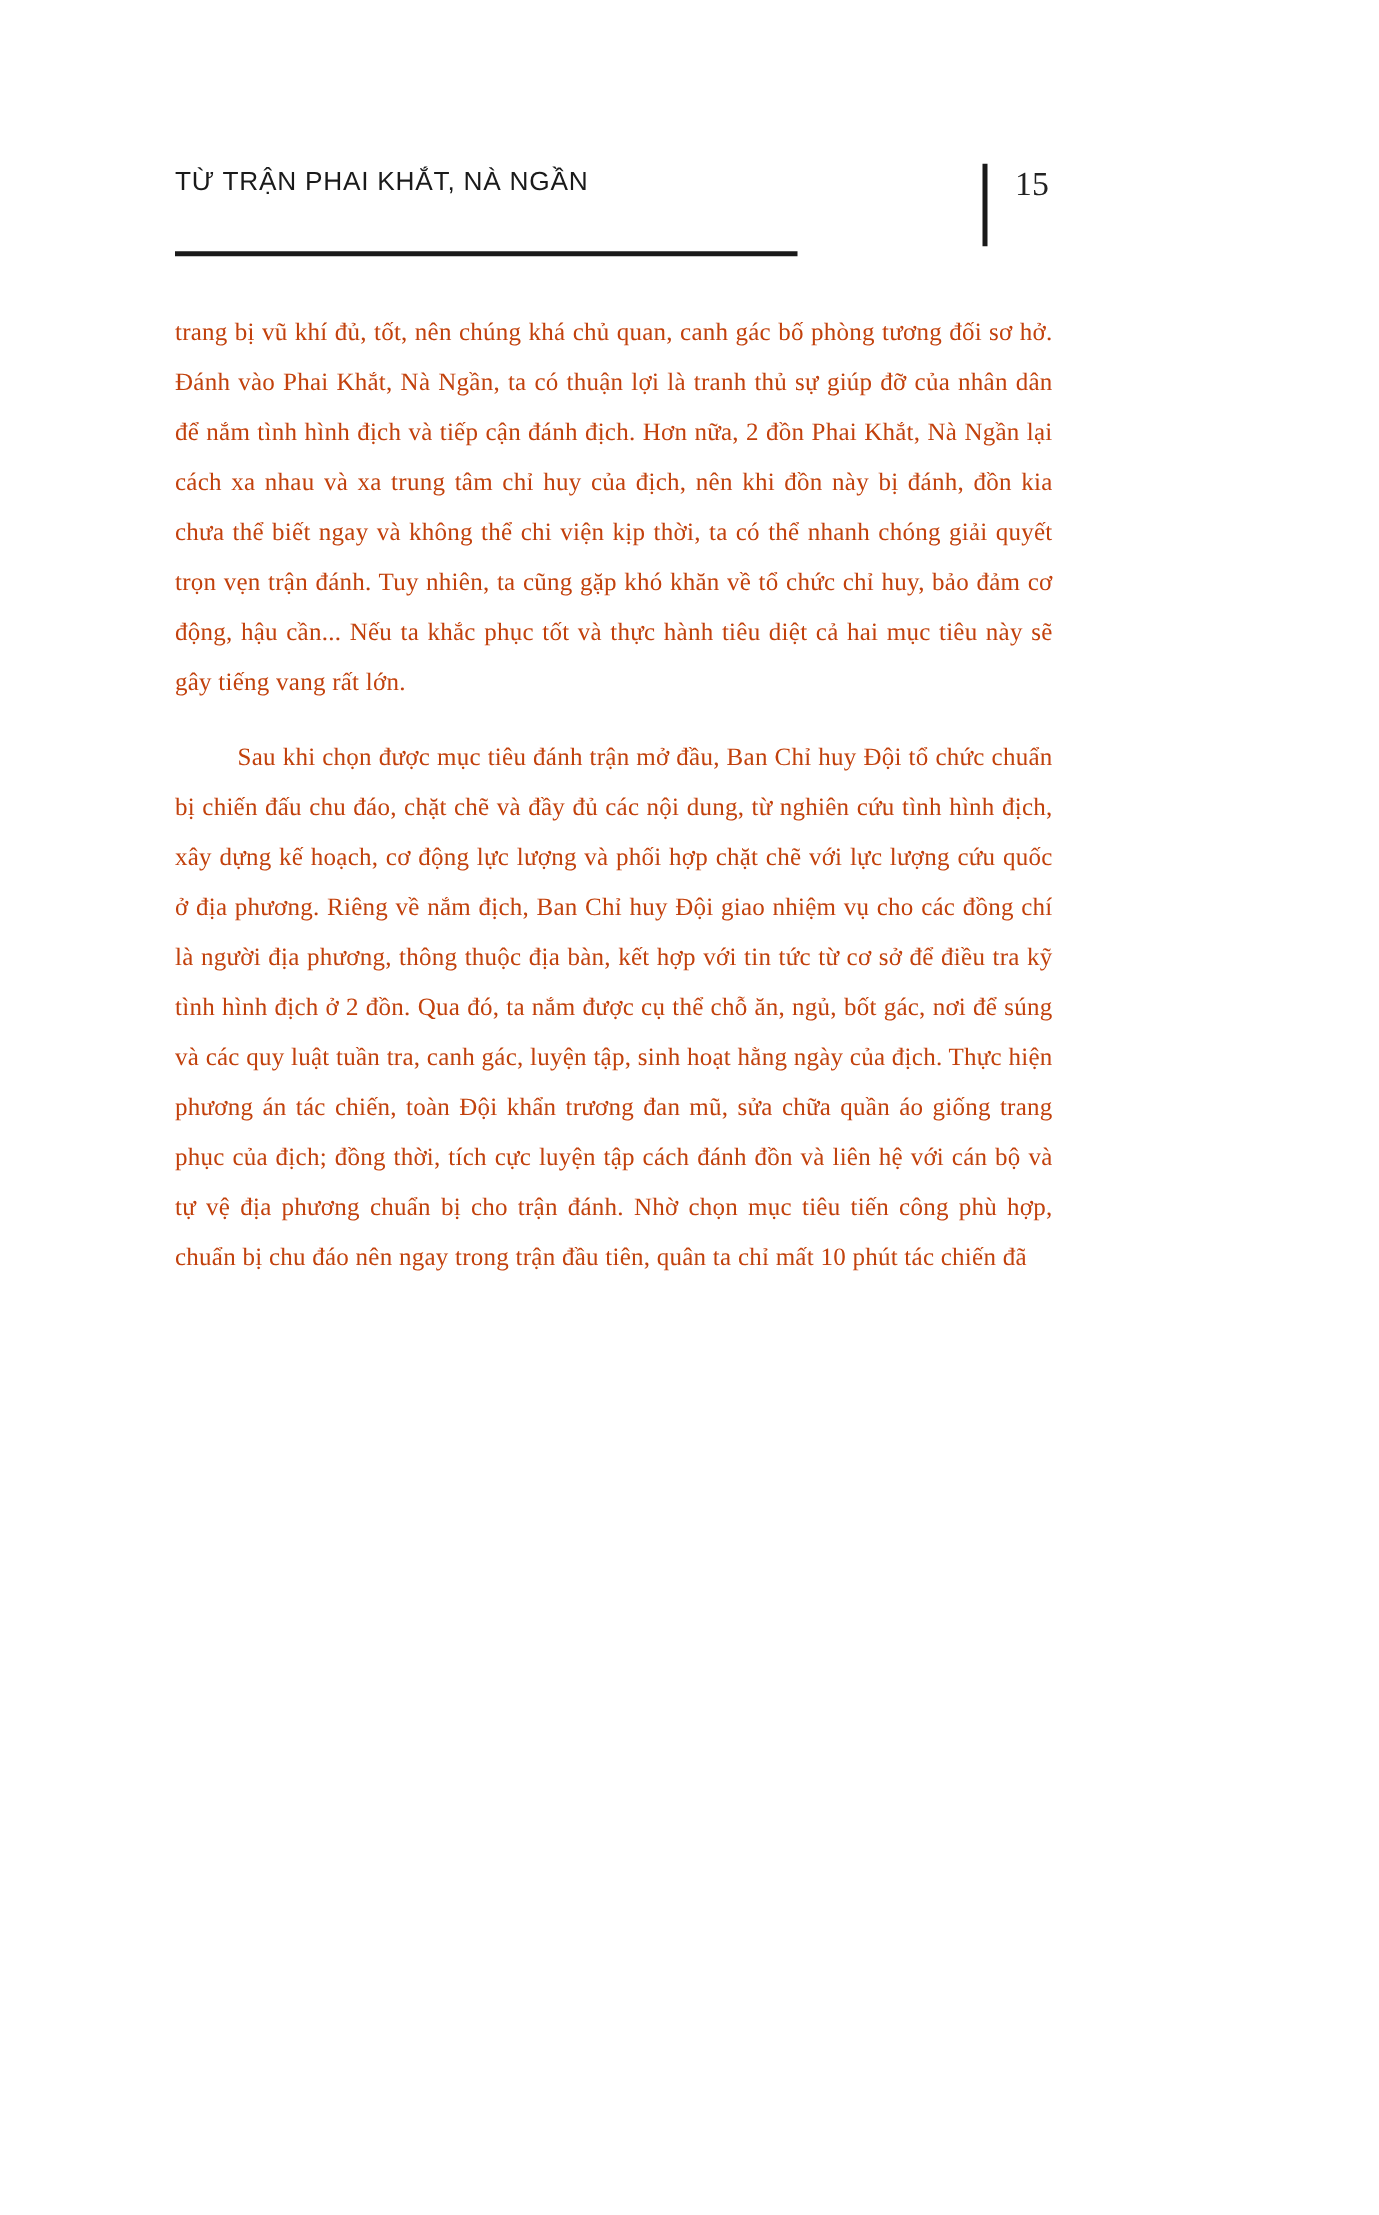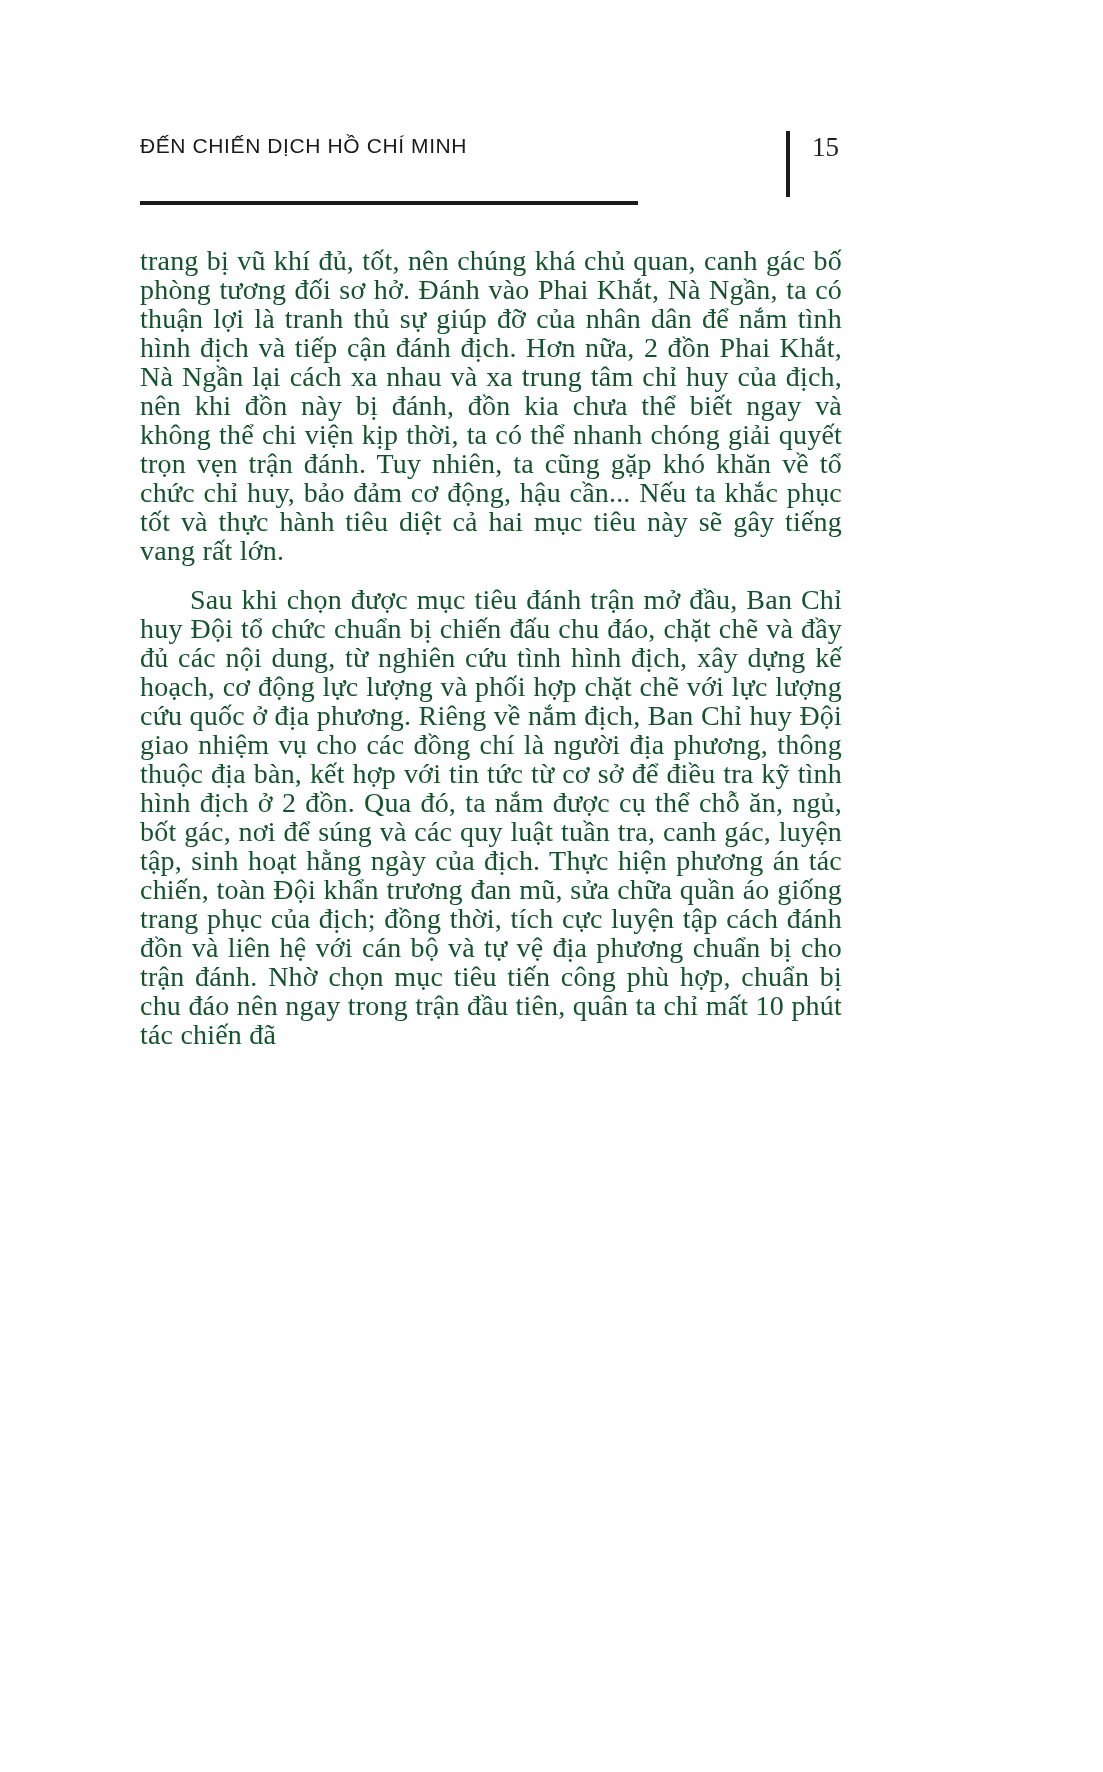--- a/index.html
+++ b/index.html
@@ -53,42 +53,42 @@
     font-size: 27px;
     line-height: 30px;
     color: #222222;
   }
   .page-body {
     position: absolute;
     left: 140px;
     top: 246px;
     width: 702px;
     font-family: "Liberation Serif", serif;
-    font-size: 28px;
-    line-height: 29px;
+    font-size: 20px;
+    line-height: 40px;
     letter-spacing: 0.2px;
-    color: #14532d;
+    color: #c2410c;
     text-align: justify;
   }
   .para {
     margin: 0;
     padding: 0;
   }
   .para.indented {
     text-indent: 50px;
     margin-top: 20px;
   }
 </style>
 </head>
 <body>
 
 <div class="page">
 
   <div class="running-title">
-    <div class="rt-line">ĐẾN CHIẾN DỊCH HỒ CHÍ MINH</div>
+    <div class="rt-line">TỪ TRẬN PHAI KHẮT, NÀ NGẦN</div>
   </div>
 
   <div class="header-rule"></div>
 
   <div class="folio-bar"></div>
   <div class="folio-number">15</div>
 
   <div class="page-body">
     <p class="para">trang bị vũ khí đủ, tốt, nên chúng khá chủ quan, canh gác bố phòng tương đối sơ hở. Đánh vào Phai Khắt, Nà Ngần, ta có thuận lợi là tranh thủ sự giúp đỡ của nhân dân để nắm tình hình địch và tiếp cận đánh địch. Hơn nữa, 2 đồn Phai Khắt, Nà Ngần lại cách xa nhau và xa trung tâm chỉ huy của địch, nên khi đồn này bị đánh, đồn kia chưa thể biết ngay và không thể chi viện kịp thời, ta có thể nhanh chóng giải quyết trọn vẹn trận đánh. Tuy nhiên, ta cũng gặp khó khăn về tổ chức chỉ huy, bảo đảm cơ động, hậu cần... Nếu ta khắc phục tốt và thực hành tiêu diệt cả hai mục tiêu này sẽ gây tiếng vang rất lớn.</p>
     <p class="para indented">Sau khi chọn được mục tiêu đánh trận mở đầu, Ban Chỉ huy Đội tổ chức chuẩn bị chiến đấu chu đáo, chặt chẽ và đầy đủ các nội dung, từ nghiên cứu tình hình địch, xây dựng kế hoạch, cơ động lực lượng và phối hợp chặt chẽ với lực lượng cứu quốc ở địa phương. Riêng về nắm địch, Ban Chỉ huy Đội giao nhiệm vụ cho các đồng chí là người địa phương, thông thuộc địa bàn, kết hợp với tin tức từ cơ sở để điều tra kỹ tình hình địch ở 2 đồn. Qua đó, ta nắm được cụ thể chỗ ăn, ngủ, bốt gác, nơi để súng và các quy luật tuần tra, canh gác, luyện tập, sinh hoạt hằng ngày của địch. Thực hiện phương án tác chiến, toàn Đội khẩn trương đan mũ, sửa chữa quần áo giống trang phục của địch; đồng thời, tích cực luyện tập cách đánh đồn và liên hệ với cán bộ và tự vệ địa phương chuẩn bị cho trận đánh. Nhờ chọn mục tiêu tiến công phù hợp, chuẩn bị chu đáo nên ngay trong trận đầu tiên, quân ta chỉ mất 10 phút tác chiến đã</p>

